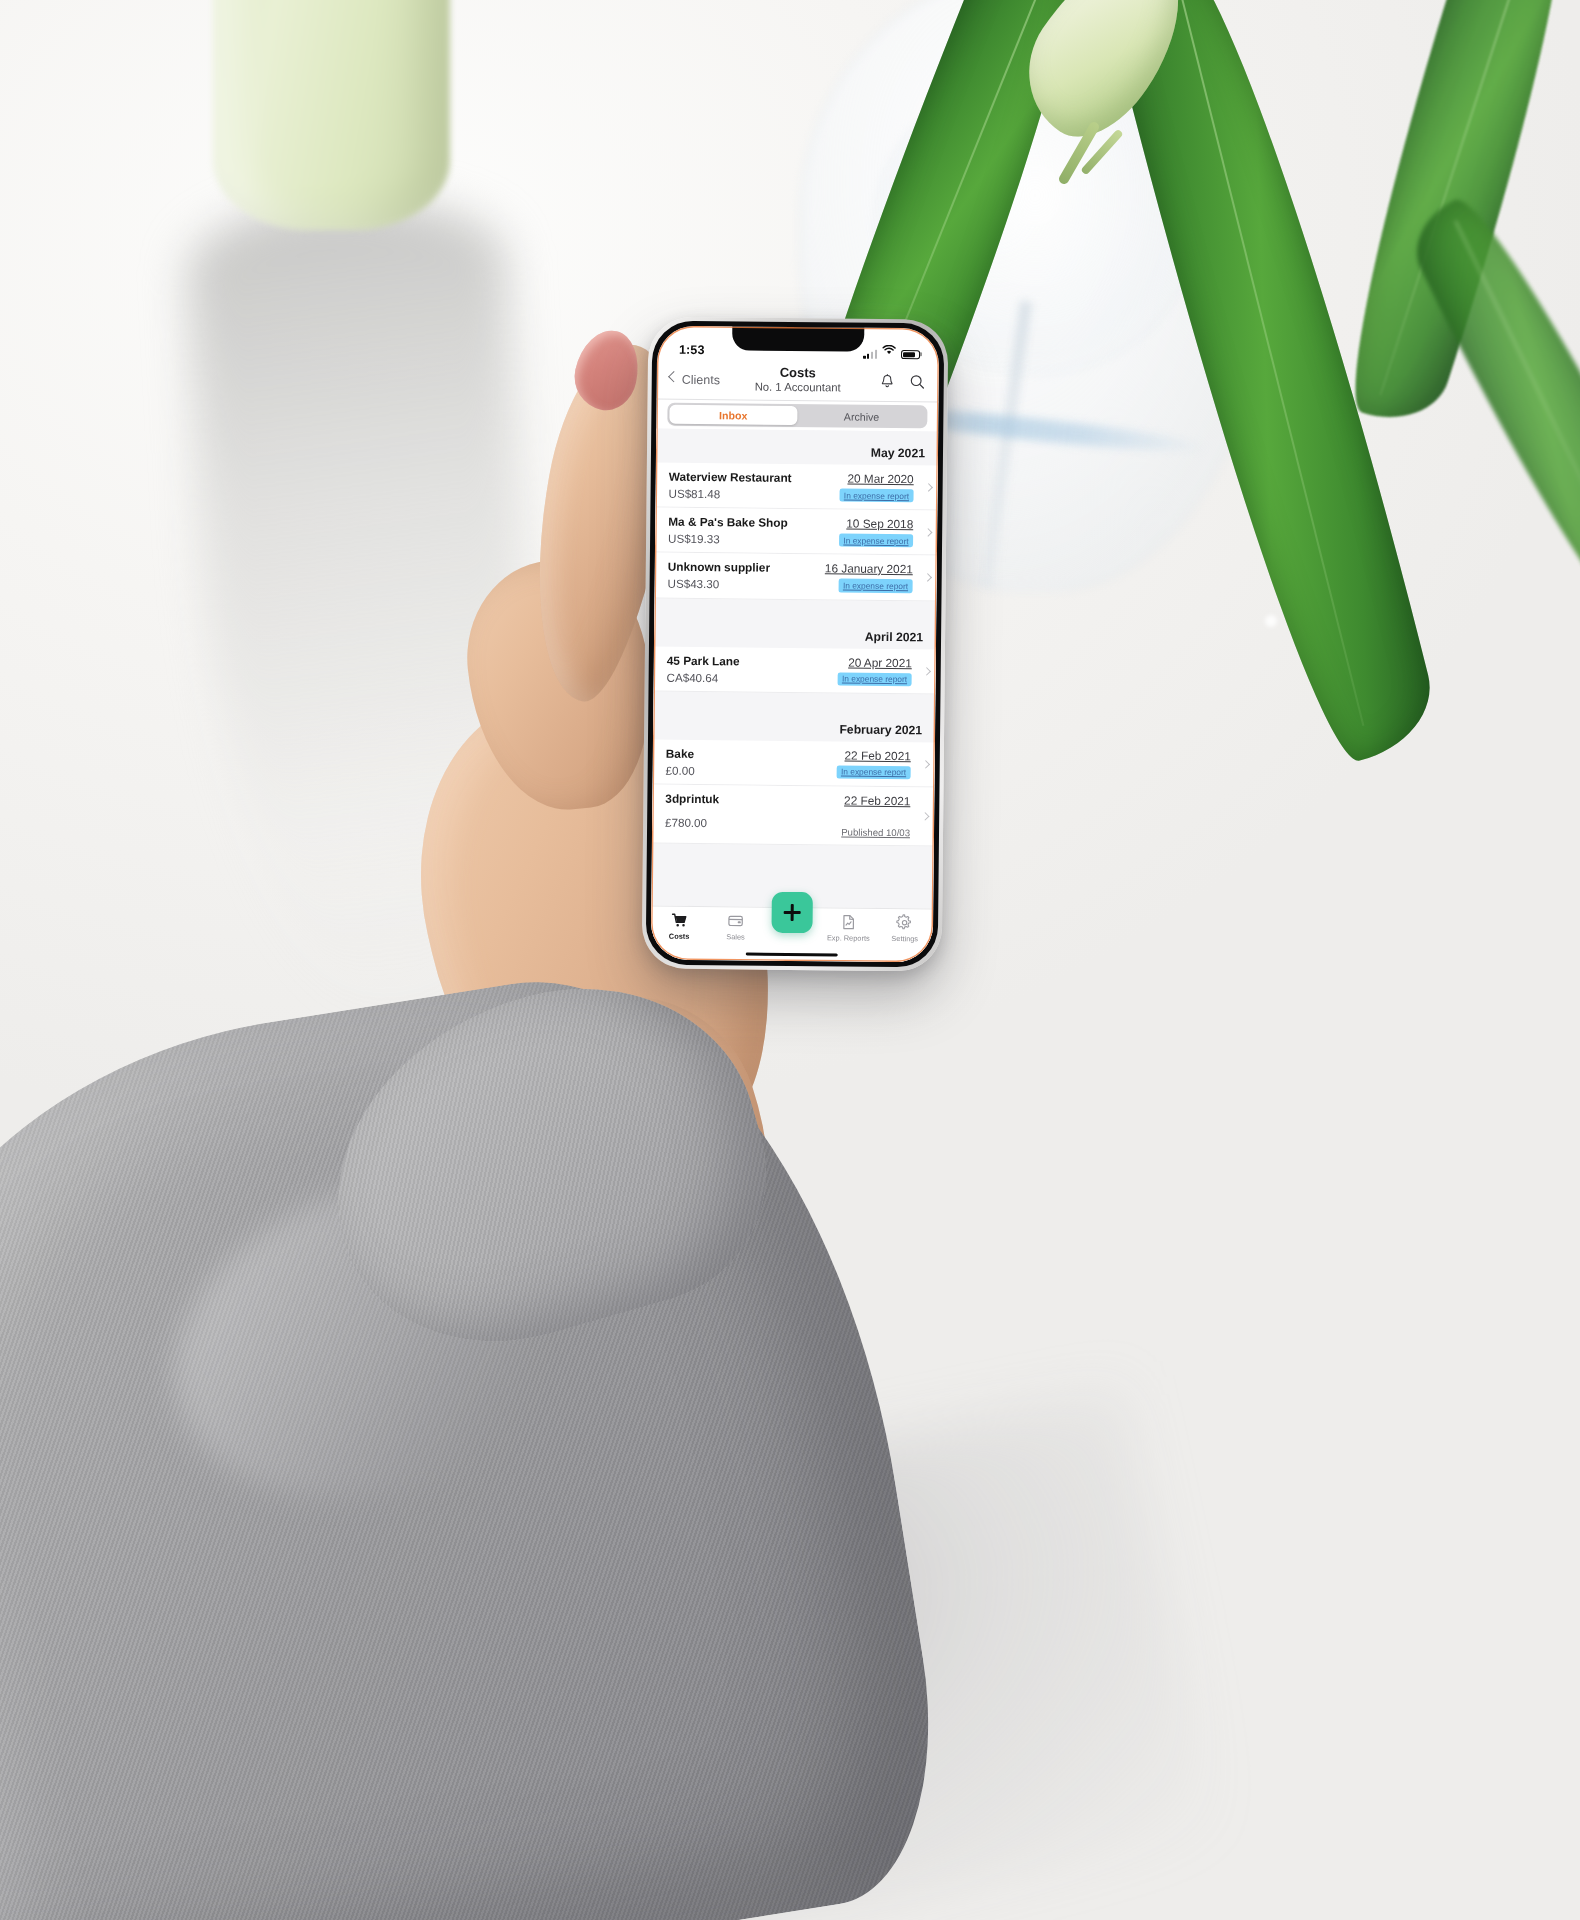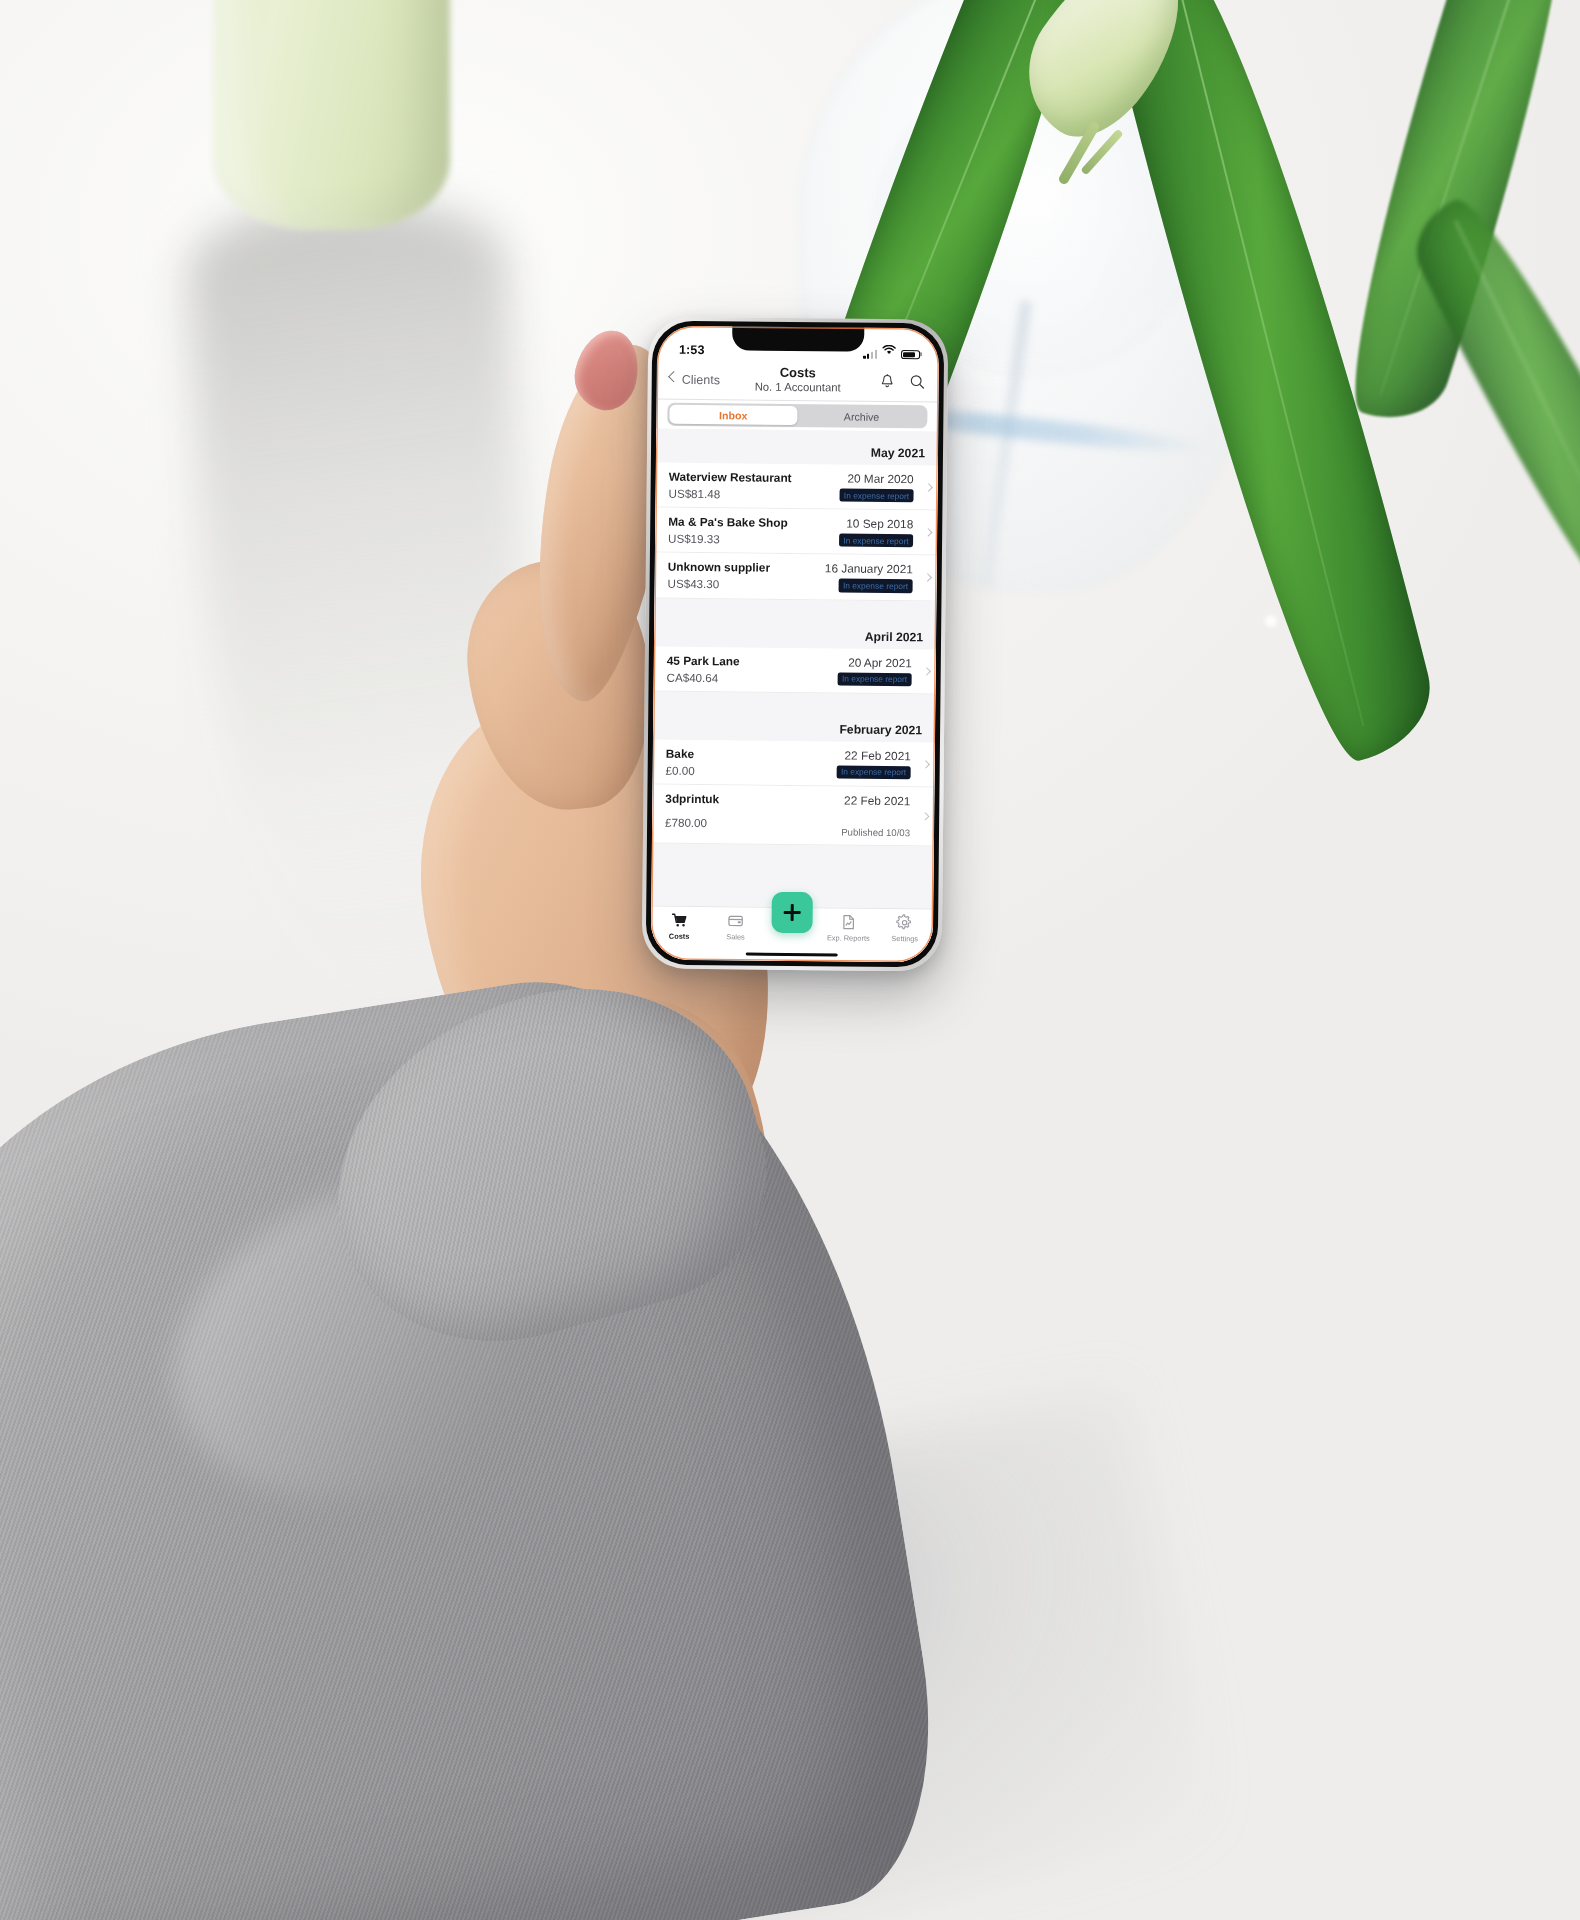--- a/index.html
+++ b/index.html
@@ -253,29 +253,29 @@
   .row {
     background:#ffffff; padding:7px 13px 7px 13px;
     border-bottom:0.6px solid #ececee; position:relative;
     display:flex; flex-direction:column; gap:3px; cursor:pointer;
   }
   .row-top, .row-bot { display:flex; align-items:center; justify-content:space-between; }
   .r-name { font-size:11.8px; font-weight:bold; color:#191919; }
   .r-date { font-size:11.8px; color:#3c3c41; }
   .r-amt { font-size:11.6px; color:#53535a;text-align:right; }
   .r-badge {
-    font-size:8.4px; color:#3d6ea8; background:#0f172a;
+    font-size:8.4px; color:#3d6ea8; background:#7dd3fc;
     padding:1.6px 4.5px; border-radius:2.5px; white-space:nowrap;
   }
   .r-pub { font-size:9.6px; color:#6d6d73;margin-top:16px; }
   .chev-right {
     position:absolute; right:6px; top:50%; transform:translateY(-50%) rotate(-45deg);
     width:6px; height:6px; border-right:1.4px solid #bcbcc0; border-bottom:1.4px solid #bcbcc0;
   }
-  .row .r-date, .row .r-badge, .row .r-pub { margin-right:11px; }
+  .row .r-date, .row .r-badge, .row .r-pub { margin-right:11px;text-decoration:underline; }
 
   
   .tabbar {
     flex:0 0 54px; background:#ffffff; border-top:0.6px solid #e6e6e8;
     display:flex; align-items:flex-start; padding-top:5px; position:relative;
   }
   .tab { flex:1; display:flex; flex-direction:column; align-items:center; gap:2.5px; cursor:pointer; }
   .tab svg { width:17px; height:17px; display:block; }
   .tab-label { font-size:7.4px; color:#8d8d93; }
   .tab.active .tab-label { color:#1d1d1f; font-weight:bold; }

